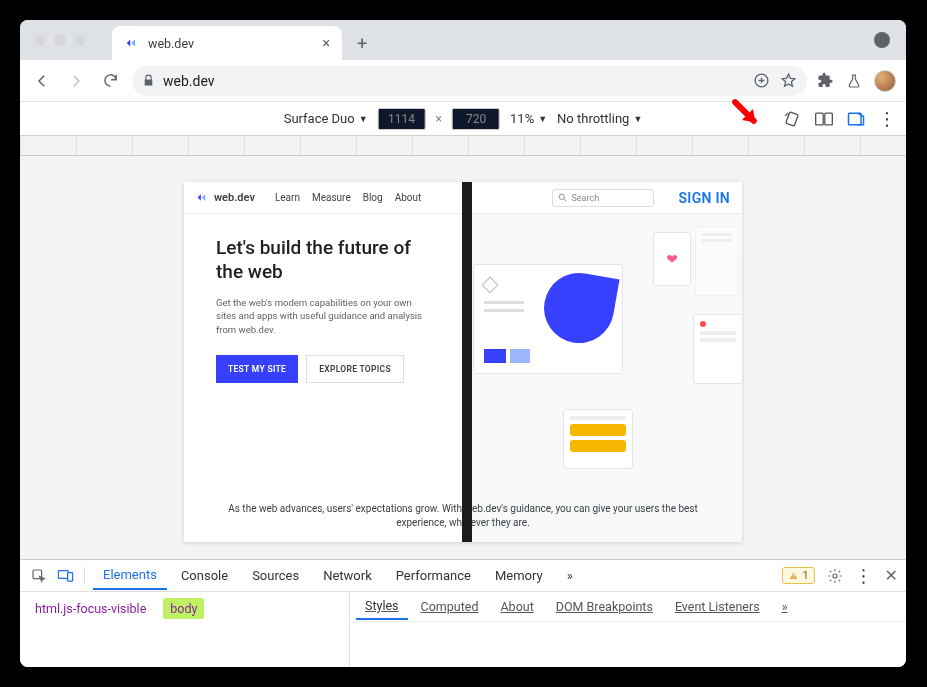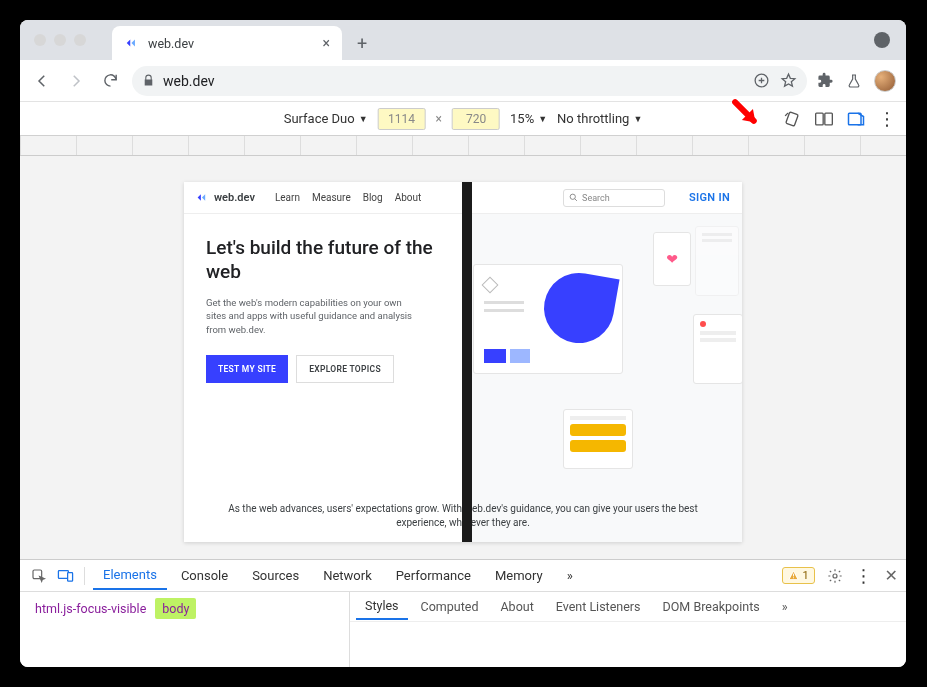--- a/index.html
+++ b/index.html
@@ -24,68 +24,68 @@
   .omnibox { flex:1; height: 30px; background:#f1f3f4; border-radius:15px; display:flex; align-items:center; padding:0 10px; gap:8px; color:#202124; font-size:14px; }
   .omni-actions { display:flex; align-items:center; gap:10px; margin-left:auto; color:#5f6368; }
   .ext-icons { display:flex; align-items:center; gap:12px; color:#5f6368; }
   .avatar { width:22px; height:22px; border-radius:50%; background: radial-gradient(circle at 30% 30%, #e6b07a, #915a33); border:1px solid #ccc; }
 
   
   .device-bar { height: 34px; border-bottom:1px solid #d0d0d0; display:flex; align-items:center; justify-content:flex-end; padding:0 10px; gap:14px; font-size:13px; color:#333; background:#fff; position:relative; }
   .device-bar .center { position:absolute; left:50%; transform:translateX(-50%); display:flex; align-items:center; gap:10px; }
   .sel { display:flex; align-items:center; gap:4px; cursor:pointer; }
   .sel .tri { font-size:9px; }
-  .dim-input { width:48px; height:22px; border:1px solid #ccc; background:#fef9c3; text-align:center; font-size:12px; color:#888; border-radius:2px; }
+  .dim-input { width:48px; height:22px; border:1px solid #ccc; background:#0f172a; text-align:center; font-size:12px; color:#888; border-radius:2px; }
   .dim-x { color:#888; font-size:12px; }
   .device-icons { display:flex; align-items:center; gap:12px; }
   .dev-ico { width:20px; height:20px; display:flex; align-items:center; justify-content:center; color:#555; }
   .dev-ico.blue svg * { stroke:#1a73e8; fill:none; }
   .kebab { font-size:18px; color:#333; }
   .red-arrow { position:absolute; right:142px; top:-5px; width:34px; height:34px; pointer-events:none; }
 
   
   .ruler { height: 20px; background: repeating-linear-gradient(90deg, #ddd 0, #ddd 1px, #f3f3f3 1px, #f3f3f3 56px); border-bottom:1px solid #ccc; }
 
   
   .viewport-area { height: 403px; background:#f3f3f3; display:flex; justify-content:center; align-items:flex-start; padding-top:26px; position:relative; }
   .frame { width: 558px; height: 360px; background:#fff; box-shadow: 0 1px 4px rgba(0,0,0,.15); position:relative; overflow:hidden; }
   .hinge { position:absolute; left:278px; top:0; width:10px; height:100%; background:#1b1b1b; }
 
   .site-header { height:32px; border-bottom:1px solid #eee; display:flex; align-items:center; padding:0 12px; gap:10px; font-size:10px; color:#444; }
   .site-logo { display:flex; align-items:center; gap:5px; font-weight:600; font-size:11px; color:#3c4043; }
   .site-nav { display:flex; gap:12px; margin-left:10px; }
   .site-search { margin-left:auto; width:102px; height:18px; border:1px solid #ddd; border-radius:3px; display:flex; align-items:center; padding:0 5px; gap:4px; color:#888; font-size:9px; }
-  .signin { font-size:11px; font-weight:600; color:#1a73e8; letter-spacing:.3px; }
+  .signin { font-size:14px; font-weight:600; color:#1a73e8; letter-spacing:.3px; }
 
   .hero { display:flex; height: calc(100% - 32px); }
-  .hero-left { width:50%; padding:22px 22px; }
+  .hero-left { width:50%; padding:22px 32px; }
   .hero-left h1 { font-size:19px; font-weight:500; color:#202124; line-height:1.25; margin-bottom:12px; }
   .hero-left p { font-size:9.5px; color:#5f6368; line-height:1.45; margin-bottom:18px; max-width: 210px; }
   .cta-row { display:flex; gap:8px; }
   .cta-primary { background:#3740ff; color:#fff; font-size:8.5px; font-weight:600; padding:8px 12px; letter-spacing:.3px; border:none; }
   .cta-secondary { background:#fff; color:#3c4043; font-size:8.5px; font-weight:600; padding:8px 12px; border:1px solid #ddd; letter-spacing:.3px; }
   .hero-right { width:50%; position:relative; background:#f8f9fa; }
   .hero-right .card { position:absolute; background:#fff; border:1px solid #e5e5e5; border-radius:3px; }
   .blurb { position:absolute; left:0; right:0; bottom:12px; text-align:center; font-size:10px; color:#3c4043; padding:0 30px; line-height:1.4; }
 
   
   .devtools { height:132px; border-top:1px solid #ccc; background:#fff; display:flex; flex-direction:column; }
   .dt-tabs { height:32px; display:flex; align-items:center; padding:0 8px; gap:4px; border-bottom:1px solid #ddd; font-size:13px; color:#333; }
   .dt-ico { width:22px; height:22px; display:flex; align-items:center; justify-content:center; color:#666; }
   .dt-tab { padding:6px 10px; cursor:pointer; }
   .dt-tab.active { color:#1a73e8; border-bottom:2px solid #1a73e8; }
   .dt-right { margin-left:auto; display:flex; align-items:center; gap:12px; }
   .warn-badge { display:flex; align-items:center; gap:3px; border:1px solid #e8c14a; background:#fff8e1; color:#8a6100; font-size:11px; padding:1px 5px; border-radius:3px; }
   .dt-body { flex:1; display:flex; }
   .dt-left { width:330px; border-right:1px solid #ddd; padding:6px 8px; font-size:12.5px; }
-  .breadcrumb { display:flex; gap:2px; align-items:center; }
+  .breadcrumb { display:flex; gap:10px; align-items:center; }
   .bc { padding:3px 7px; color:#8a1f9c; }
   .bc.sel { background:#bef264; color:#8a1f9c; border-radius:2px; }
   .dt-rt { flex:1; }
-  .dt-subtabs { height:30px; display:flex; align-items:center; padding:0 6px; gap:4px; border-bottom:1px solid #eee; font-size:12.5px; color:#555; }
+  .dt-subtabs { height:30px; display:flex; align-items:center; padding:0 6px; gap:4px; border-bottom:1px solid #eee; font-size:12.5px; color:#555;text-decoration:underline; }
   .dt-sub { padding:5px 9px; }
   .dt-sub.active { color:#333; border-bottom:2px solid #1a73e8; }
 
   svg { display:block; }
 </style>
 </head>
 <body>
 
 <div class="window">
 
@@ -165,21 +165,21 @@
   <div class="device-bar">
     <div class="center">
       <div class="sel">
         <span>Surface Duo</span>
         <span class="tri">▼</span>
       </div>
       <input class="dim-input" value="1114" style="">
       <span class="dim-x">×</span>
       <input class="dim-input" value="720" style="">
       <div class="sel">
-        <span>15%</span>
+        <span>11%</span>
         <span class="tri">▼</span>
       </div>
       <div class="sel">
         <span>No throttling</span>
         <span class="tri">▼</span>
       </div>
     </div>
     <div class="device-icons">
       <span class="dev-ico">
         <svg width="18" height="18" viewBox="0 0 24 24" fill="none" stroke="#555" stroke-width="1.8">
@@ -322,21 +322,21 @@
         <div class="breadcrumb">
           <span class="bc">html.js-focus-visible</span>
           <span class="bc sel">body</span>
         </div>
       </div>
       <div class="dt-rt">
         <div class="dt-subtabs">
           <span class="dt-sub active">Styles</span>
           <span class="dt-sub">Computed</span>
           <span class="dt-sub">About</span>
+          <span class="dt-sub">DOM Breakpoints</span>
           <span class="dt-sub">Event Listeners</span>
-          <span class="dt-sub">DOM Breakpoints</span>
           <span class="dt-sub">»</span>
         </div>
       </div>
     </div>
   </div>
 
 </div>
 
 </body></html>

